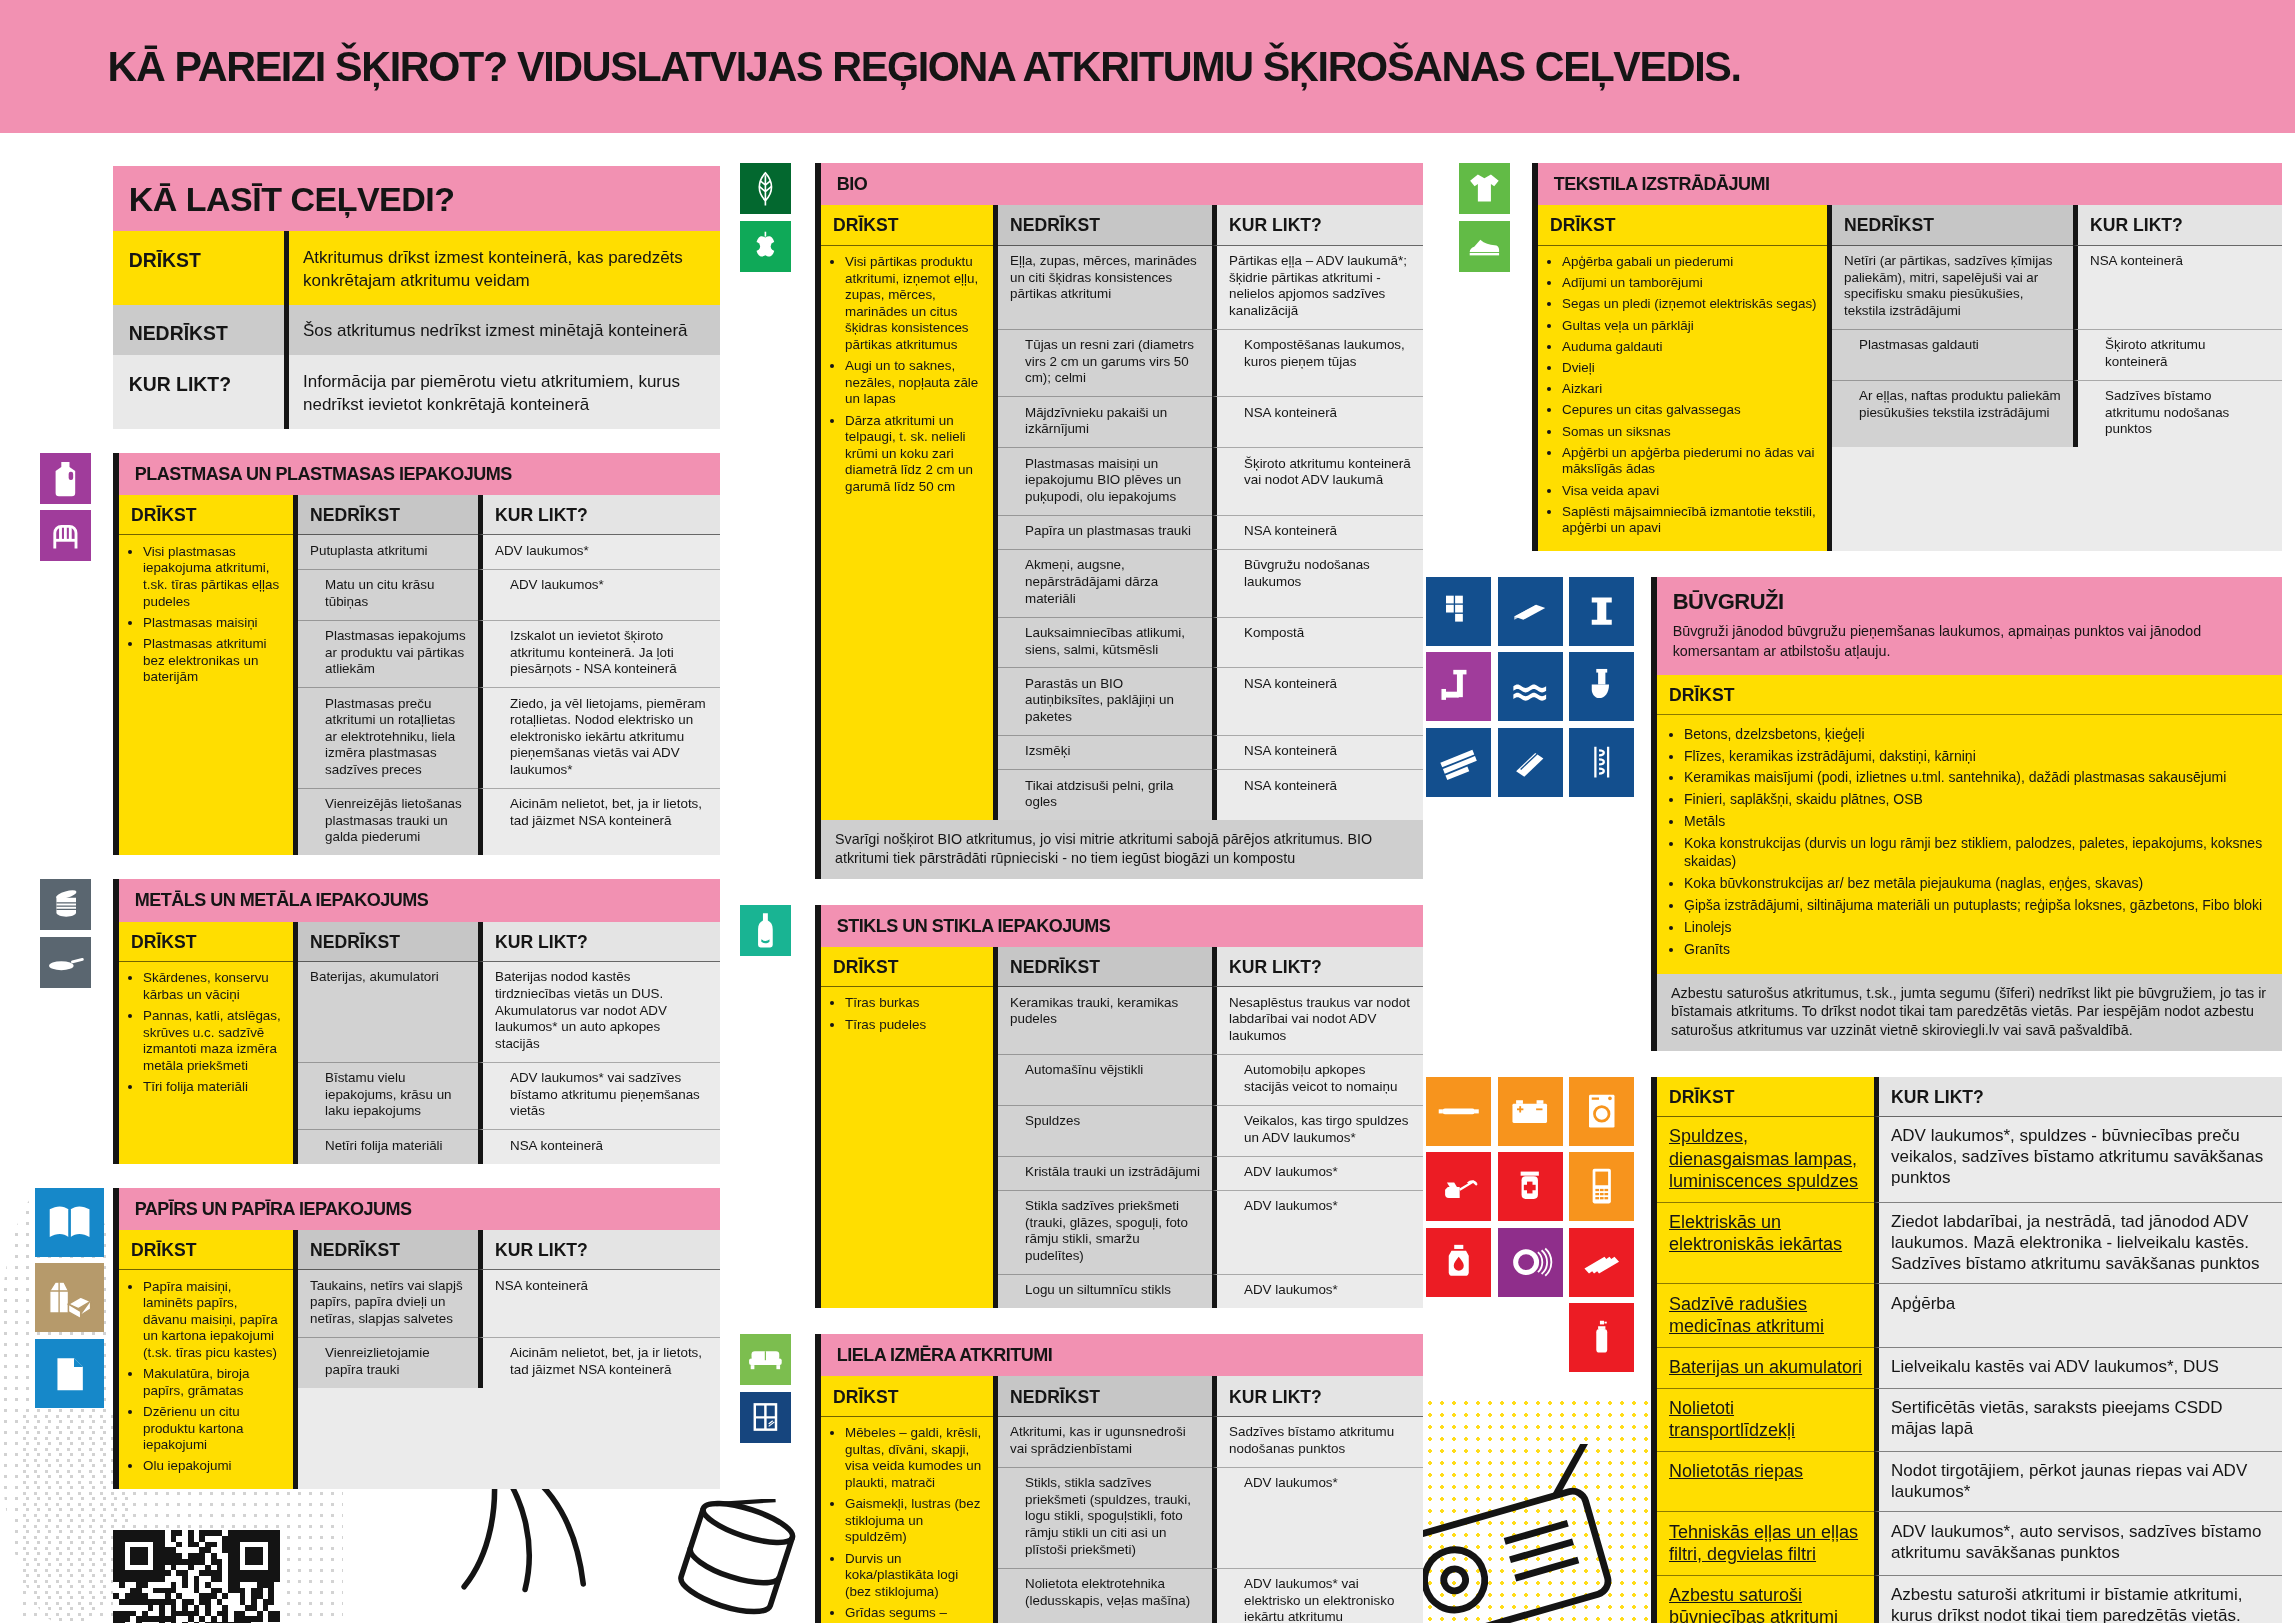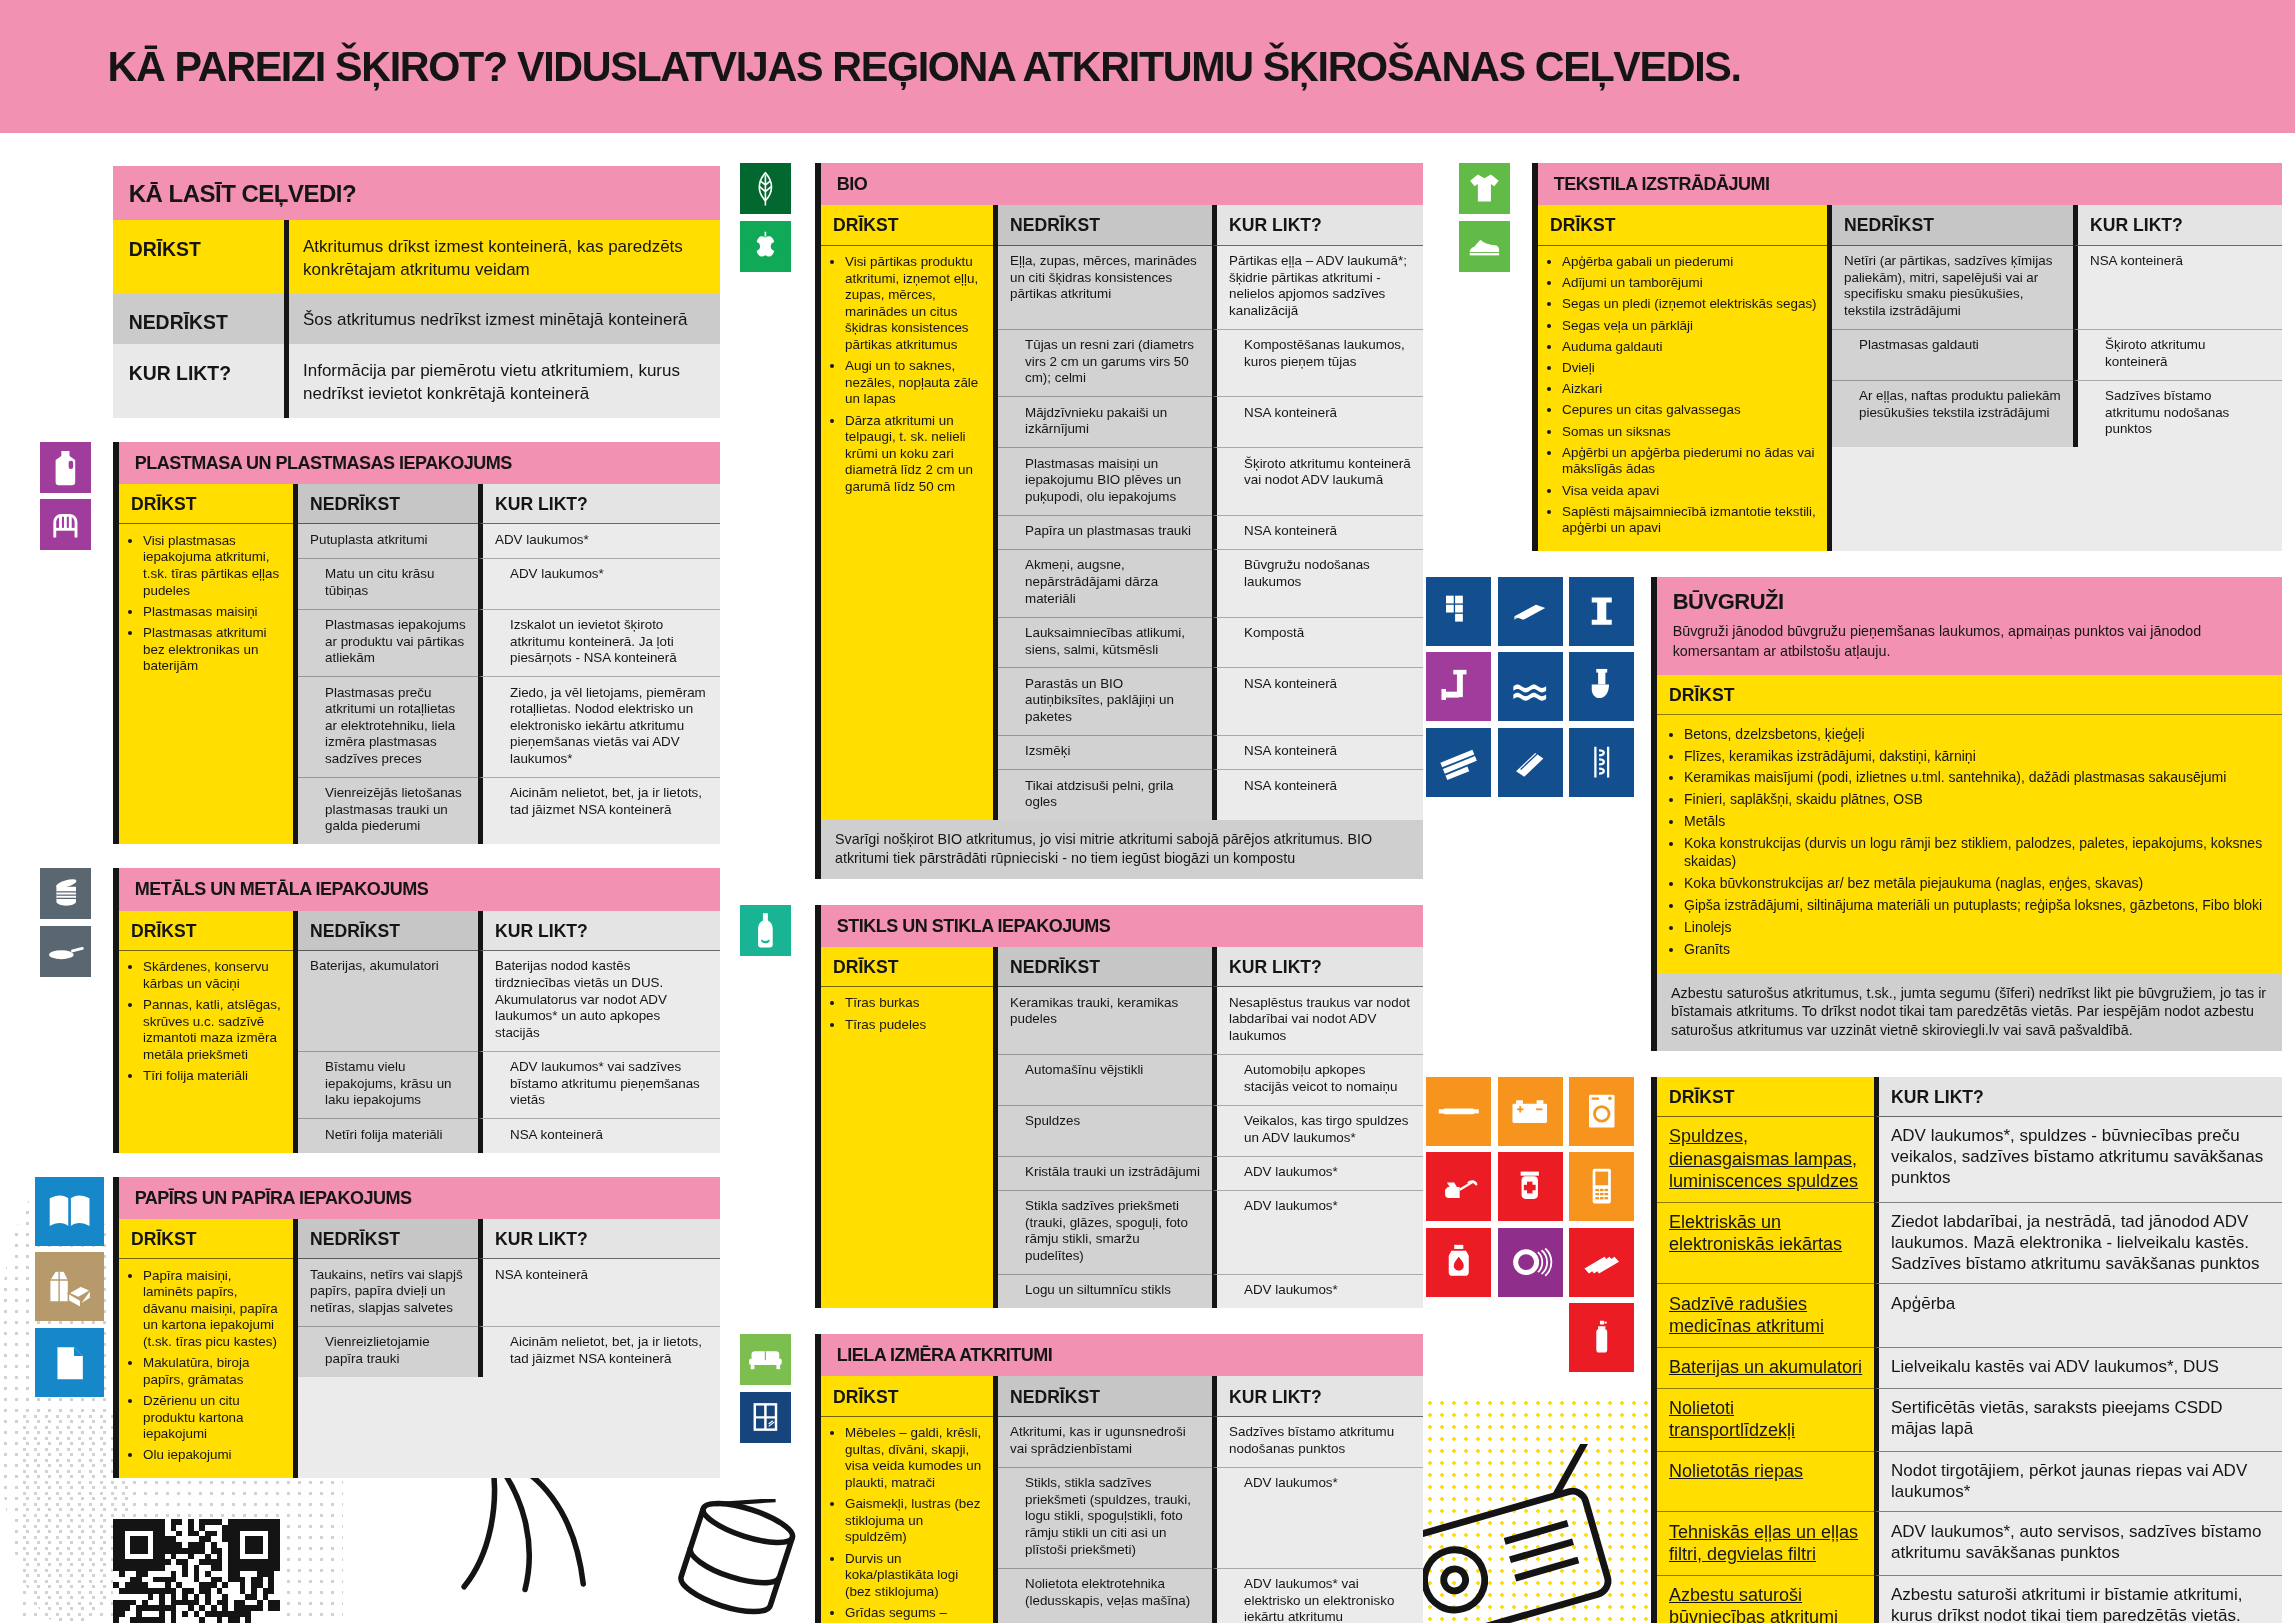--- a/index.html
+++ b/index.html
@@ -29,21 +29,21 @@
   .colhead.kur{background:var(--glighth);border-left:5.6px solid var(--black);}
   .cell{padding:7.4px 12px 9.3px;font-size:13.4px;line-height:1.24;}
   .cell.no{background:var(--gmid);}
   .cell.kur{background:var(--glight);border-left:5.6px solid var(--black);}
   .rowpair{display:contents;}
   .rowpair + .rowpair .cell{border-top:1.4px solid rgba(0,0,0,.28);padding-left:27px;}
   .bullets{margin:0;padding:8.3px 8.3px 9.3px 24px;font-size:13.4px;line-height:1.24;}
   .bullets li{margin-bottom:4.6px;}
   .notebar{background:var(--note);font-size:14.3px;font-weight:400;line-height:1.3;padding:10.2px 14px 11px;}
   
-  .legend .titlebar{font-size:24px;padding:14px 13px 12px 15.7px;}
+  .legend .titlebar{font-size:34px;padding:14px 13px 12px 15.7px;}
   .lgrid{display:grid;grid-template-columns:171px 1fr;}
   .lrow{display:contents;}
   .llabel{font-size:19.4px;font-weight:700;padding:17.6px 4.6px 4.6px 15.7px;}
   .ldesc{font-size:17px;line-height:1.35;padding:15.7px 14px 12px 14px;border-left:5.6px solid var(--black);}
   .lrow:nth-of-type(1) .llabel,.lrow:nth-of-type(1) .ldesc{background:var(--yellow);}
   .lrow:nth-of-type(2) .llabel,.lrow:nth-of-type(2) .ldesc{background:#CBCBCB;}
   .lrow:nth-of-type(3) .llabel,.lrow:nth-of-type(3) .ldesc{background:#E9E9E9;}
   
   .rail{position:absolute;left:-79px;top:0;display:flex;flex-direction:column;gap:6.5px;}
   .tile{width:51px;height:51px;display:flex;align-items:center;justify-content:center;}
@@ -850,21 +850,21 @@
         </div>
       </div>
       <div class="titlebar">TEKSTILA IZSTRĀDĀJUMI</div>
       <div class="tbl">
         <div class="col-ok">
           <div class="colhead">DRĪKST</div>
           <ul class="bullets">
             <li>Apģērba gabali un piederumi</li>
               <li>Adījumi un tamborējumi</li>
               <li>Segas un pledi (izņemot elektriskās segas)</li>
-              <li>Segas veļa un pārklāji</li>
+              <li>Gultas veļa un pārklāji</li>
               <li>Auduma galdauti</li>
               <li>Dvieļi</li>
               <li>Aizkari</li>
               <li>Cepures un citas galvassegas</li>
               <li>Somas un siksnas</li>
               <li>Apģērbi un apģērba piederumi no ādas vai mākslīgās ādas</li>
               <li>Visa veida apavi</li>
               <li>Saplēsti mājsaimniecībā izmantotie tekstili, apģērbi un apavi</li>
           </ul>
         </div>

